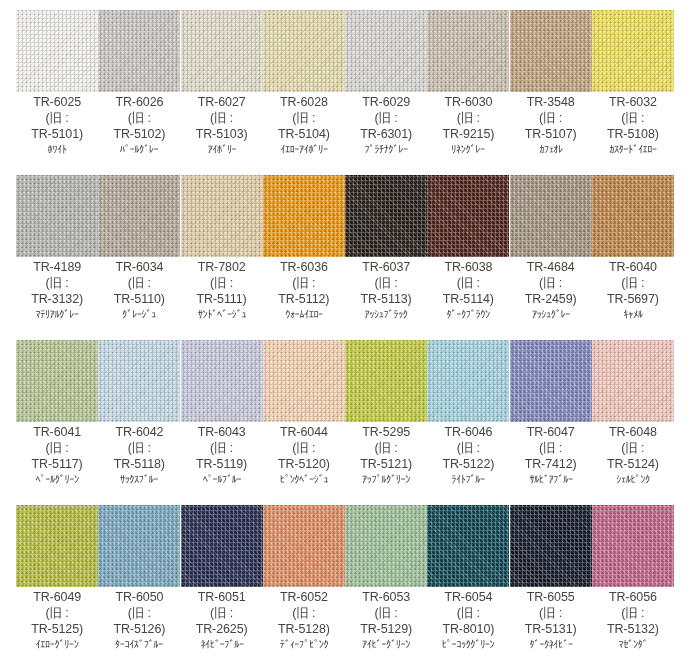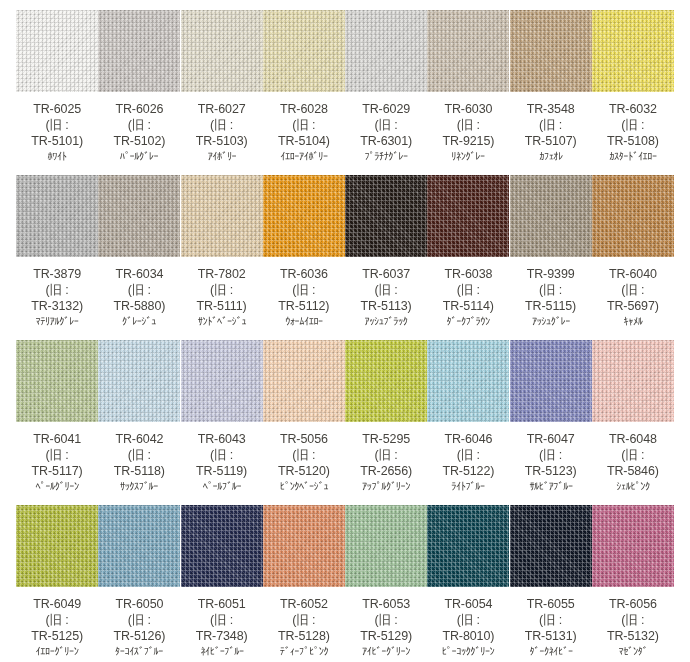--- a/index.html
+++ b/index.html
@@ -60,21 +60,21 @@
       repeating-linear-gradient(45deg,
         rgba(255,255,255,0.16) 0px, rgba(255,255,255,0.16) 1px,
         rgba(0,0,0,0.00) 1px, rgba(0,0,0,0.00) 3px),
       repeating-linear-gradient(-45deg,
         rgba(0,0,0,0.07) 0px, rgba(0,0,0,0.07) 1px,
         rgba(0,0,0,0.00) 1px, rgba(0,0,0,0.00) 3px);
     pointer-events:none;
   }
   .swatch-caption {
     width:82px;
-    padding-top:10px;
+    padding-top:3px;
     text-align:center;
     color:#46443f;
     line-height:1.26;
   }
   .code-new, .code-old-head, .code-old {
     font-size:12.5px;
     letter-spacing:-0.1px;
     white-space:nowrap;
     color:#46443f;
   }
@@ -163,32 +163,32 @@
           <div class="code-old-head">(旧 :</div>
           <div class="code-old">TR-5108)</div>
           <div class="color-name">ｶｽﾀｰﾄﾞｲｴﾛｰ</div>
         </div>
       </div>
     </div>
     <div class="swatch-row">
       <div class="swatch-cell">
         <div class="swatch-chip" style="background-color: rgb(181, 181, 180);"></div>
         <div class="swatch-caption">
-          <div class="code-new">TR-3879</div>
+          <div class="code-new">TR-4189</div>
           <div class="code-old-head">(旧 :</div>
           <div class="code-old">TR-3132)</div>
           <div class="color-name">ﾏﾃﾘｱﾙｸﾞﾚｰ</div>
         </div>
       </div>
       <div class="swatch-cell">
         <div class="swatch-chip" style="background-color: rgb(179, 169, 156);"></div>
         <div class="swatch-caption">
           <div class="code-new">TR-6034</div>
           <div class="code-old-head">(旧 :</div>
-          <div class="code-old">TR-5880)</div>
+          <div class="code-old">TR-5110)</div>
           <div class="color-name">ｸﾞﾚｰｼﾞｭ</div>
         </div>
       </div>
       <div class="swatch-cell">
         <div class="swatch-chip" style="background-color: rgb(226, 205, 169);"></div>
         <div class="swatch-caption">
           <div class="code-new">TR-7802</div>
           <div class="code-old-head">(旧 :</div>
           <div class="code-old">TR-5111)</div>
           <div class="color-name">ｻﾝﾄﾞﾍﾞｰｼﾞｭ</div>
@@ -217,23 +217,23 @@
         <div class="swatch-caption">
           <div class="code-new">TR-6038</div>
           <div class="code-old-head">(旧 :</div>
           <div class="code-old">TR-5114)</div>
           <div class="color-name">ﾀﾞｰｸﾌﾞﾗｳﾝ</div>
         </div>
       </div>
       <div class="swatch-cell">
         <div class="swatch-chip" style="background-color: rgb(161, 148, 128);"></div>
         <div class="swatch-caption">
-          <div class="code-new">TR-9399</div>
-          <div class="code-old-head">(旧 :</div>
-          <div class="code-old">TR-5115)</div>
+          <div class="code-new">TR-4684</div>
+          <div class="code-old-head">(旧 :</div>
+          <div class="code-old">TR-2459)</div>
           <div class="color-name">ｱｯｼｭｸﾞﾚｰ</div>
         </div>
       </div>
       <div class="swatch-cell">
         <div class="swatch-chip" style="background-color: rgb(189, 132, 69);"></div>
         <div class="swatch-caption">
           <div class="code-new">TR-6040</div>
           <div class="code-old-head">(旧 :</div>
           <div class="code-old">TR-5697)</div>
           <div class="color-name">ｷｬﾒﾙ</div>
@@ -264,59 +264,59 @@
         <div class="swatch-caption">
           <div class="code-new">TR-6043</div>
           <div class="code-old-head">(旧 :</div>
           <div class="code-old">TR-5119)</div>
           <div class="color-name">ﾍﾟｰﾙﾌﾞﾙｰ</div>
         </div>
       </div>
       <div class="swatch-cell">
         <div class="swatch-chip" style="background-color: rgb(246, 211, 179);"></div>
         <div class="swatch-caption">
-          <div class="code-new">TR-5056</div>
+          <div class="code-new">TR-6044</div>
           <div class="code-old-head">(旧 :</div>
           <div class="code-old">TR-5120)</div>
           <div class="color-name">ﾋﾟﾝｸﾍﾞｰｼﾞｭ</div>
         </div>
       </div>
       <div class="swatch-cell">
         <div class="swatch-chip" style="background-color: rgb(195, 204, 62);"></div>
         <div class="swatch-caption">
           <div class="code-new">TR-5295</div>
           <div class="code-old-head">(旧 :</div>
-          <div class="code-old">TR-2656)</div>
+          <div class="code-old">TR-5121)</div>
           <div class="color-name">ｱｯﾌﾟﾙｸﾞﾘｰﾝ</div>
         </div>
       </div>
       <div class="swatch-cell">
         <div class="swatch-chip" style="background-color: rgb(164, 211, 224);"></div>
         <div class="swatch-caption">
           <div class="code-new">TR-6046</div>
           <div class="code-old-head">(旧 :</div>
           <div class="code-old">TR-5122)</div>
           <div class="color-name">ﾗｲﾄﾌﾞﾙｰ</div>
         </div>
       </div>
       <div class="swatch-cell">
         <div class="swatch-chip" style="background-color: rgb(129, 134, 189);"></div>
         <div class="swatch-caption">
           <div class="code-new">TR-6047</div>
           <div class="code-old-head">(旧 :</div>
-          <div class="code-old">TR-5123)</div>
+          <div class="code-old">TR-7412)</div>
           <div class="color-name">ｻﾙﾋﾞｱﾌﾞﾙｰ</div>
         </div>
       </div>
       <div class="swatch-cell">
         <div class="swatch-chip" style="background-color: rgb(245, 199, 189);"></div>
         <div class="swatch-caption">
           <div class="code-new">TR-6048</div>
           <div class="code-old-head">(旧 :</div>
-          <div class="code-old">TR-5846)</div>
+          <div class="code-old">TR-5124)</div>
           <div class="color-name">ｼｪﾙﾋﾟﾝｸ</div>
         </div>
       </div>
     </div>
     <div class="swatch-row">
       <div class="swatch-cell">
         <div class="swatch-chip" style="background-color: rgb(179, 189, 60);"></div>
         <div class="swatch-caption">
           <div class="code-new">TR-6049</div>
           <div class="code-old-head">(旧 :</div>
@@ -331,21 +331,21 @@
           <div class="code-old-head">(旧 :</div>
           <div class="code-old">TR-5126)</div>
           <div class="color-name">ﾀｰｺｲｽﾞﾌﾞﾙｰ</div>
         </div>
       </div>
       <div class="swatch-cell">
         <div class="swatch-chip" style="background-color: rgb(35, 42, 78);"></div>
         <div class="swatch-caption">
           <div class="code-new">TR-6051</div>
           <div class="code-old-head">(旧 :</div>
-          <div class="code-old">TR-7348)</div>
+          <div class="code-old">TR-2625)</div>
           <div class="color-name">ﾈｲﾋﾞｰﾌﾞﾙｰ</div>
         </div>
       </div>
       <div class="swatch-cell">
         <div class="swatch-chip" style="background-color: rgb(224, 140, 97);"></div>
         <div class="swatch-caption">
           <div class="code-new">TR-6052</div>
           <div class="code-old-head">(旧 :</div>
           <div class="code-old">TR-5128)</div>
           <div class="color-name">ﾃﾞｨｰﾌﾟﾋﾟﾝｸ</div>

